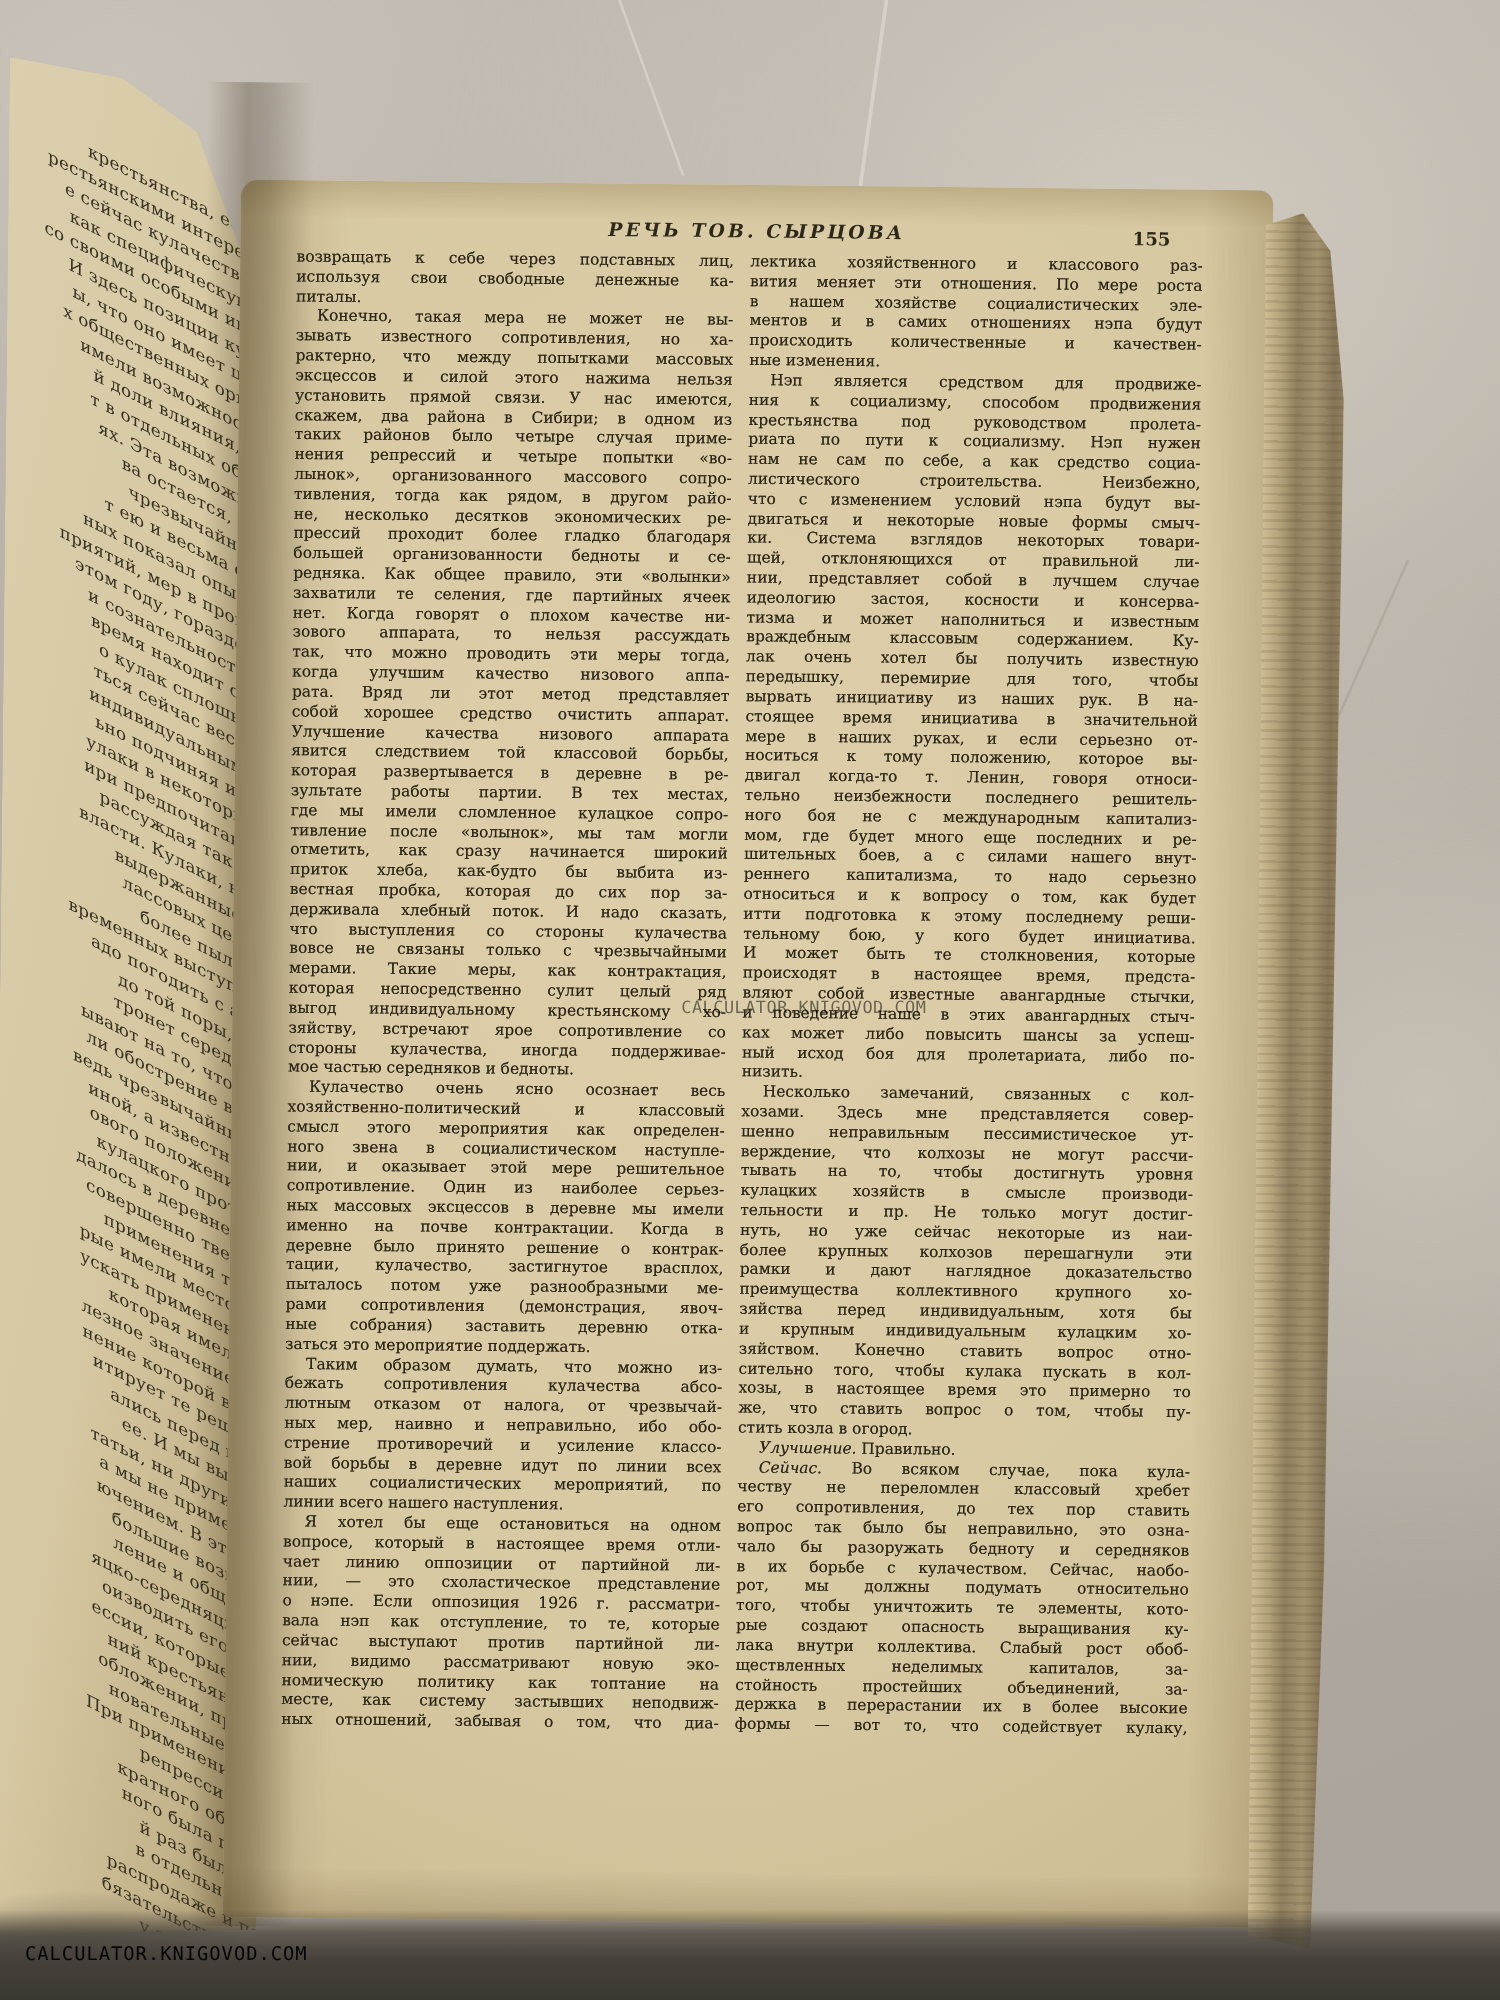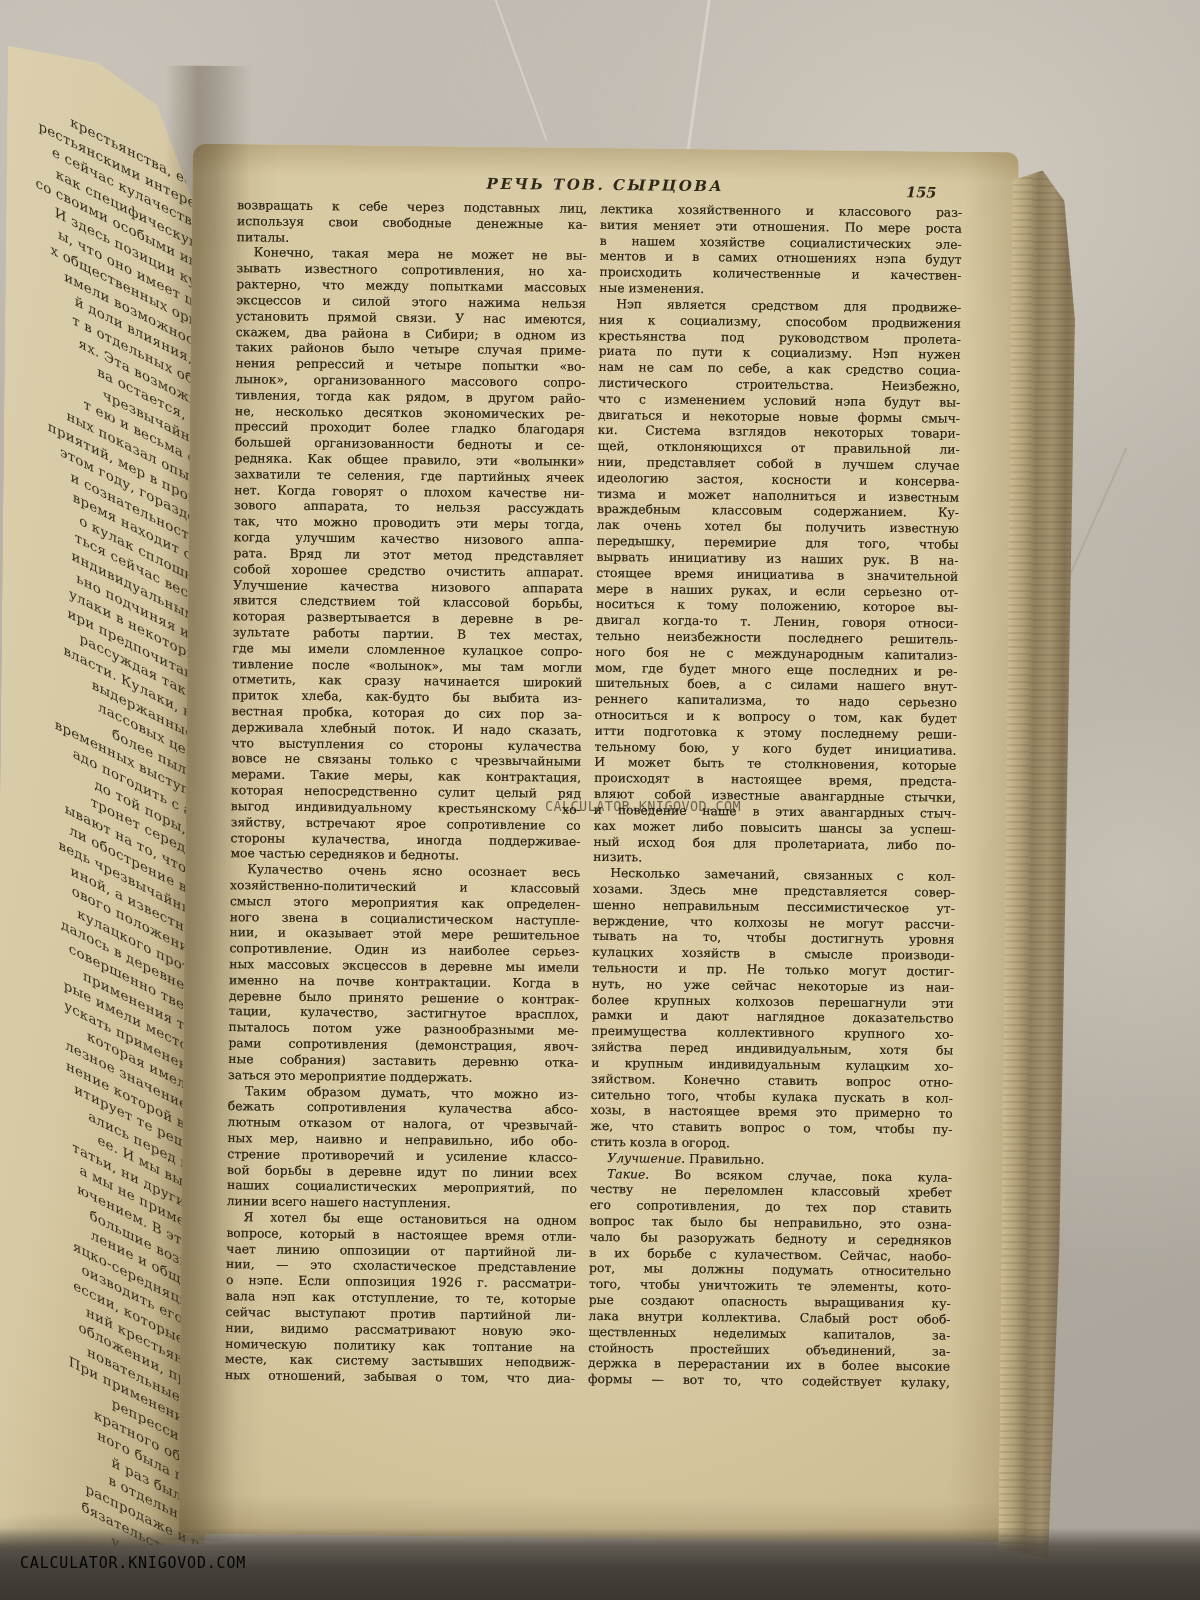--- a/index.html
+++ b/index.html
@@ -35,21 +35,21 @@
     background:
       radial-gradient(120% 90% at 45% 38%, #decfab 0%, #d7c9a2 52%, #ccbb92 82%, #c0ad82 100%);}
   #right-page::before{content:"";position:absolute;inset:0;border-radius:inherit;pointer-events:none;
     background:
       linear-gradient(90deg,rgba(84,62,28,.28) 0,rgba(84,62,28,.10) 40px,rgba(84,62,28,0) 85px),
       linear-gradient(270deg,rgba(110,88,46,.22) 0,rgba(110,88,46,0) 55px),
       linear-gradient(180deg,rgba(116,94,52,.25) 0,rgba(116,94,52,0) 30px),
       linear-gradient(0deg,rgba(100,80,42,.25) 0,rgba(100,80,42,0) 40px);}
   #page-head{position:absolute;left:0;right:0;top:28px;text-align:center;
     font-size:15px;font-weight:bold;font-style:italic;letter-spacing:2.5px;color:#2e2818;}
-  #page-num{position:absolute;right:82px;top:32px;font-size:14.5px;font-weight:bold;font-style:italic;color:#2e2818;}
+  #page-num{position:absolute;right:82px;top:32px;font-size:14.5px;font-weight:bold;color:#2e2818;}
 
   .col{position:absolute;top:54px;font-size:12.35px;line-height:15.82px;color:#2b2516;
     text-shadow:0 0 .5px rgba(43,37,22,.65);}
   #col-left{left:45px;width:350px;}
   #col-right{left:408px;width:362px;}
   .line{text-align:justify;text-align-last:justify;white-space:normal;}
   .line.pend{text-align-last:left;}
   .line.ind{text-indent:17px;}
 
   
@@ -295,21 +295,21 @@
           <div class="line">рамки и дают наглядное доказательство</div>
           <div class="line">преимущества коллективного крупного хо-</div>
           <div class="line">зяйства перед индивидуальным, хотя бы</div>
           <div class="line">и крупным индивидуальным кулацким хо-</div>
           <div class="line">зяйством. Конечно ставить вопрос отно-</div>
           <div class="line">сительно того, чтобы кулака пускать в кол-</div>
           <div class="line">хозы, в настоящее время это примерно то</div>
           <div class="line">же, что ставить вопрос о том, чтобы пу-</div>
           <div class="line pend">стить козла в огород.</div>
           <div class="line ind pend"><i>Улучшение.</i> Правильно.</div>
-          <div class="line ind"><i>Такие.</i> Во всяком случае, пока кула-</div>
+          <div class="line ind"><i>Сейчас.</i> Во всяком случае, пока кула-</div>
           <div class="line">честву не переломлен классовый хребет</div>
           <div class="line">его сопротивления, до тех пор ставить</div>
           <div class="line">вопрос так было бы неправильно, это озна-</div>
           <div class="line">чало бы разоружать бедноту и середняков</div>
           <div class="line">в их борьбе с кулачеством. Сейчас, наобо-</div>
           <div class="line">рот, мы должны подумать относительно</div>
           <div class="line">того, чтобы уничтожить те элементы, кото-</div>
           <div class="line">рые создают опасность выращивания ку-</div>
           <div class="line">лака внутри коллектива. Слабый рост обоб-</div>
           <div class="line">ществленных неделимых капиталов, за-</div>

